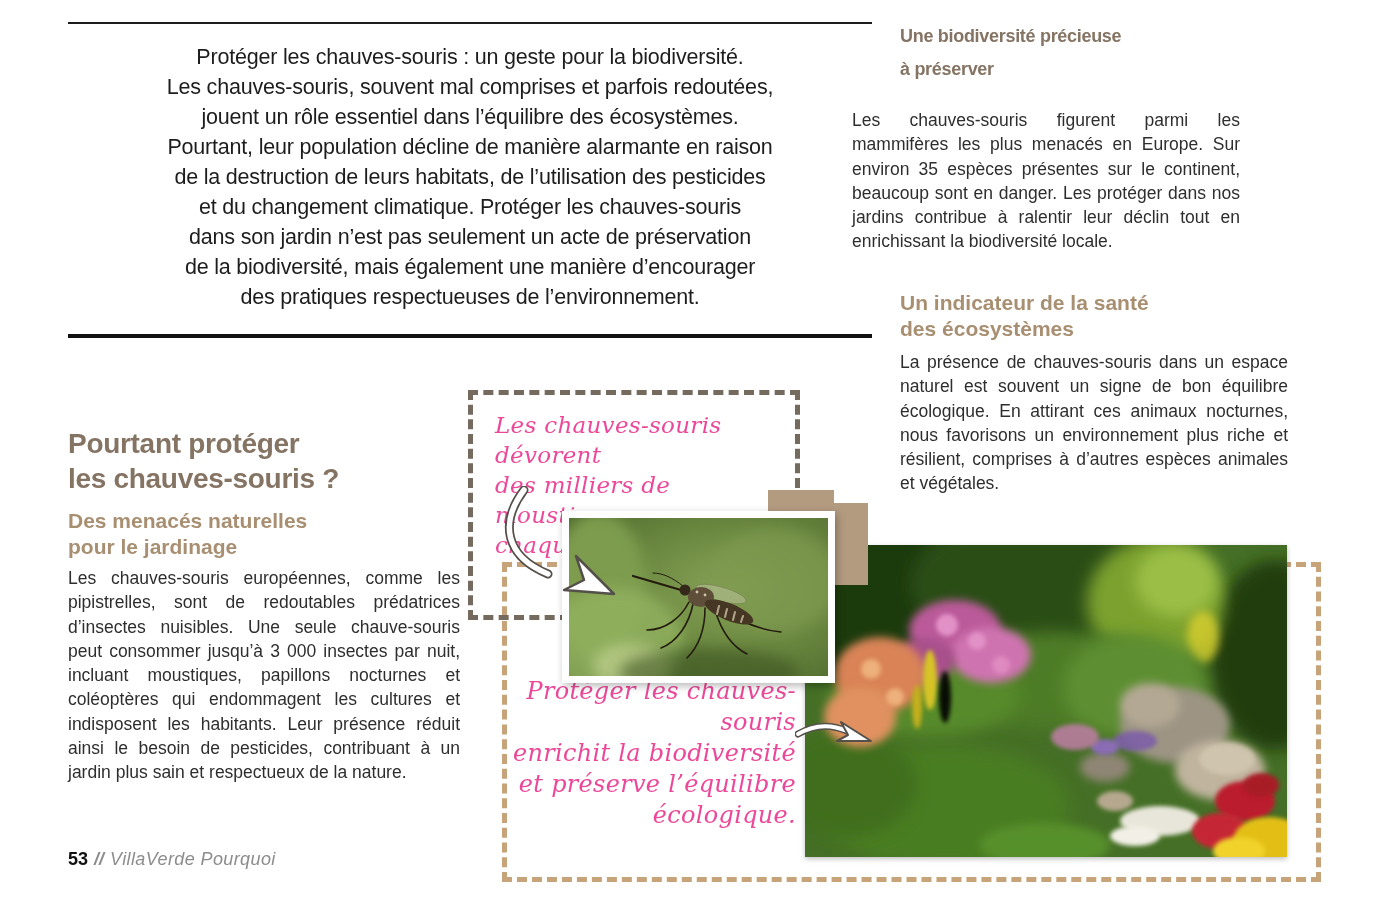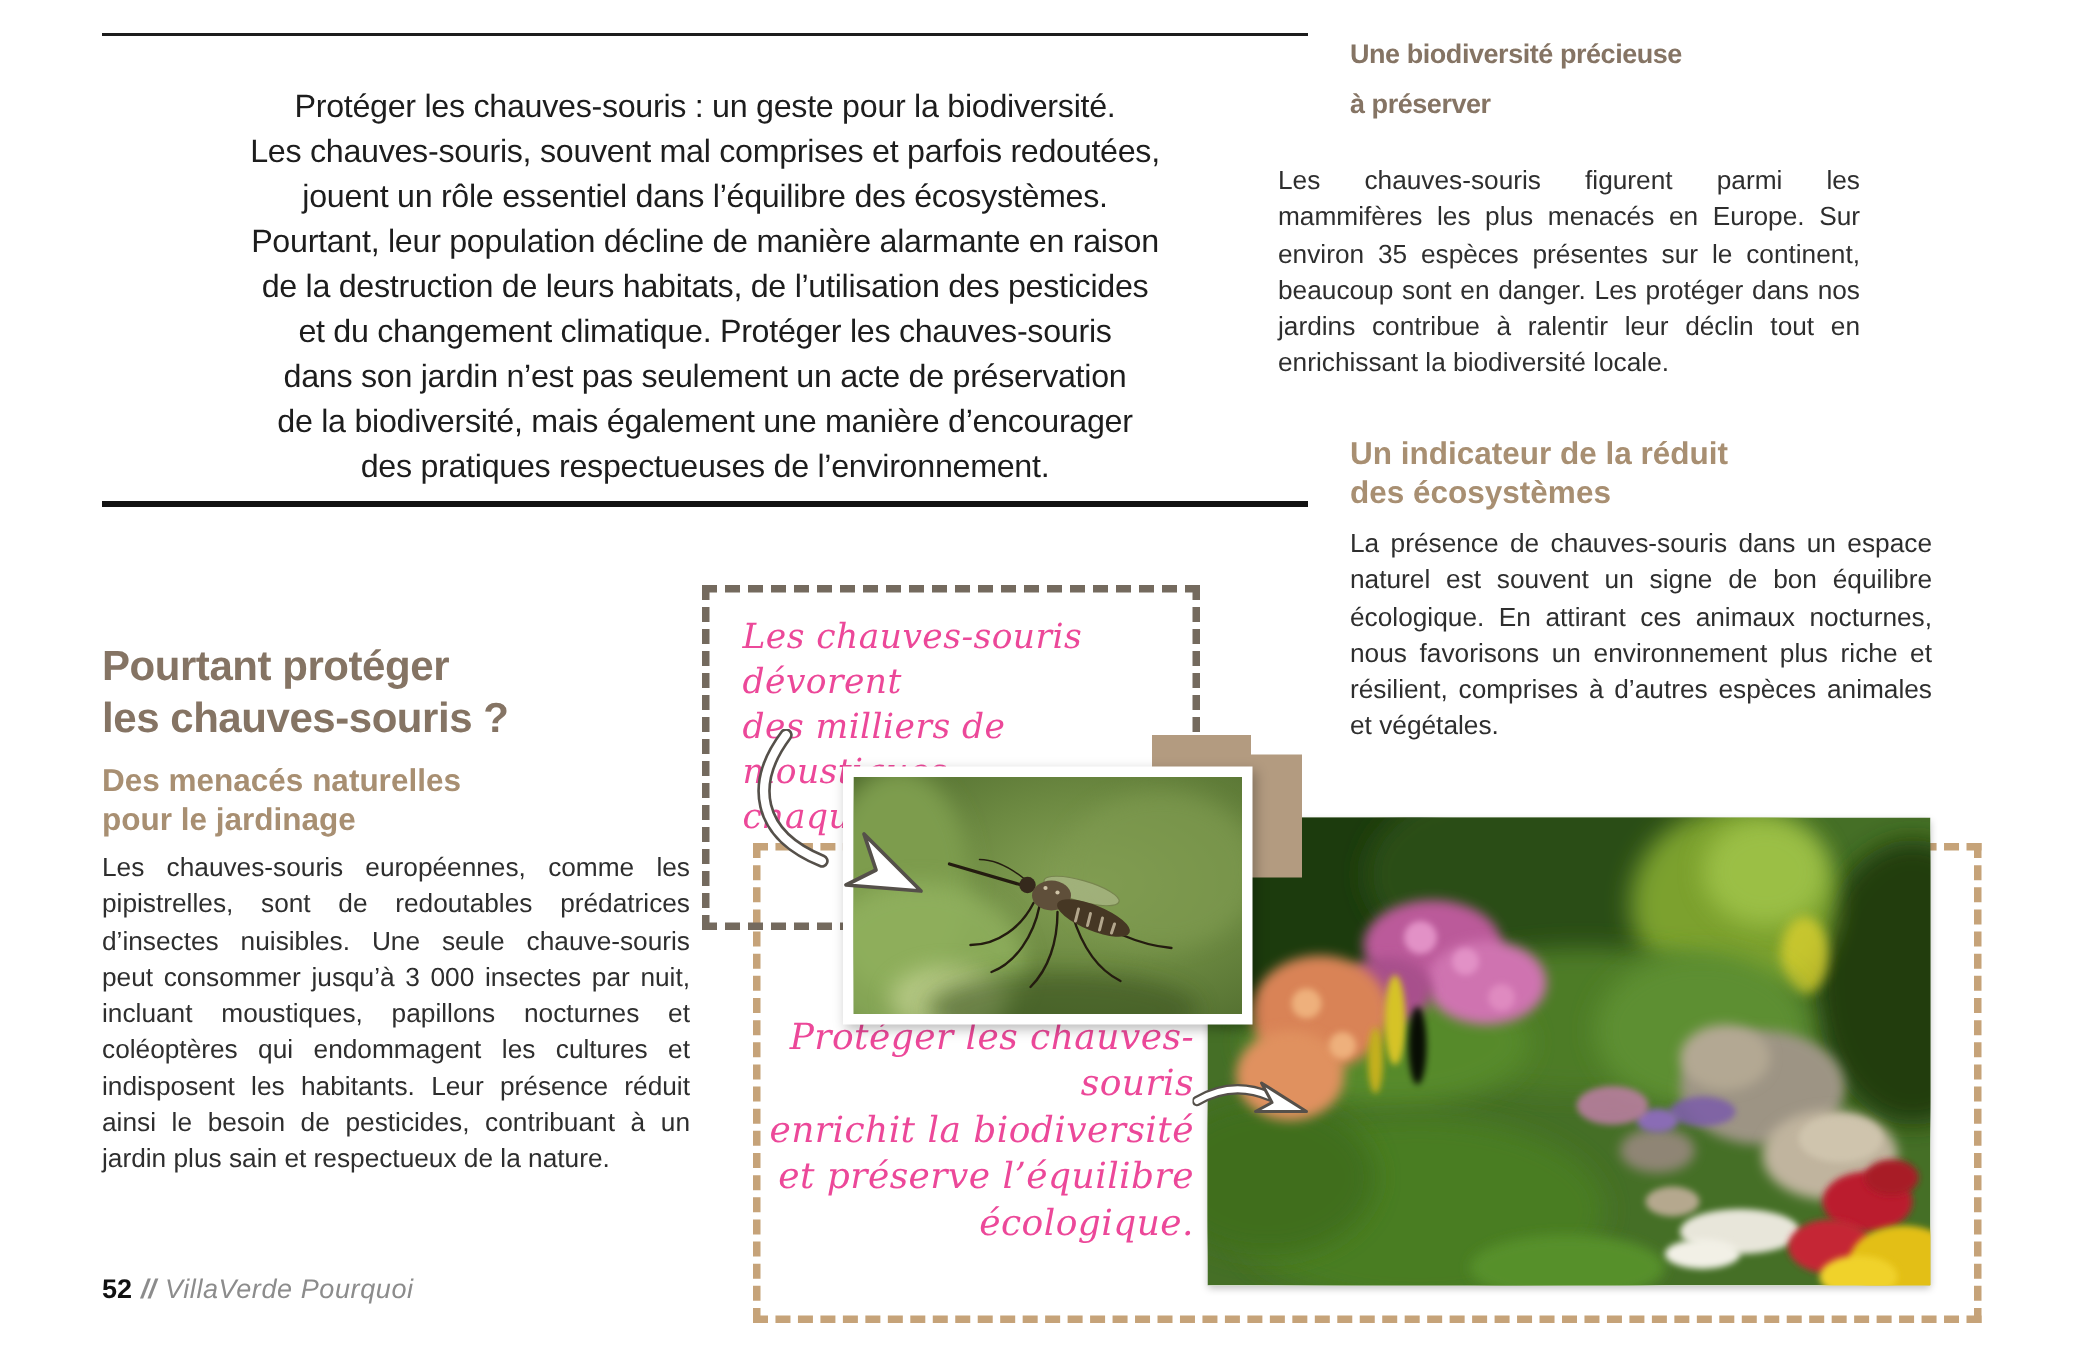--- a/index.html
+++ b/index.html
@@ -7,21 +7,21 @@
        font-family:"Liberation Sans",sans-serif;-webkit-font-smoothing:antialiased;}
   .abs{position:absolute;}
 
   
   .rule-top{left:68px;top:22px;width:804px;height:2px;background:#1c1c1c;}
   .rule-bottom{left:68px;top:334px;width:804px;height:4px;background:#121212;}
 
   
   .intro{left:80px;top:42px;width:780px;text-align:center;
          font-size:21.5px;line-height:30px;color:#1d1d1d;letter-spacing:-0.2px;
-         white-space:pre-line;margin-top:14px;}
+         white-space:pre-line;}
 
   
   .col-heading{font-weight:bold;color:#857464;white-space:pre-line;
                font-size:18px;line-height:33px;letter-spacing:-0.3px;}
   .col-subheading{font-weight:bold;color:#a88f72;white-space:pre-line;
                   font-size:21px;line-height:26px;}
   .col-body{font-size:17.5px;line-height:24.3px;color:#2e2e2e;
             text-align:justify;}
 
   .right-h1{left:900px;top:20px;width:390px;}
@@ -79,21 +79,21 @@
 Pourtant, leur population décline de manière alarmante en raison
 de la destruction de leurs habitats, de l’utilisation des pesticides
 et du changement climatique. Protéger les chauves-souris
 dans son jardin n’est pas seulement un acte de préservation
 de la biodiversité, mais également une manière d’encourager
 des pratiques respectueuses de l’environnement.</div>
 
 <div class="abs col-heading right-h1">Une biodiversité précieuse
 à préserver</div>
 <div class="abs col-body right-p1">Les chauves-souris figurent parmi les mammifères les plus menacés en Europe. Sur environ 35 espèces présentes sur le continent, beaucoup sont en danger. Les protéger dans nos jardins contribue à ralentir leur déclin tout en enrichissant la biodiversité locale.</div>
-<div class="abs col-subheading right-h2">Un indicateur de la réduit
+<div class="abs col-subheading right-h2">Un indicateur de la santé
 des écosystèmes</div>
 <div class="abs col-body right-p2">La présence de chauves-souris dans un espace naturel est souvent un signe de bon équilibre écologique. En attirant ces animaux nocturnes, nous favorisons un environnement plus riche et résilient, comprises à d’autres espèces animales et végétales.</div>
 
 <div class="abs col-heading left-h1">Pourtant protéger
 les chauves-souris ?</div>
 <div class="abs col-subheading left-h2">Des menacés naturelles
 pour le jardinage</div>
 <div class="abs col-body left-p">Les chauves-souris européennes, comme les pipistrelles, sont de redoutables prédatrices d’insectes nuisibles. Une seule chauve-souris peut consommer jusqu’à 3 000 insectes par nuit, incluant moustiques, papillons nocturnes et coléoptères qui endommagent les cultures et indisposent les habitants. Leur présence réduit ainsi le besoin de pesticides, contribuant à un jardin plus sain et respectueux de la nature.</div>
 
 <div class="abs dash-large"></div>
@@ -215,14 +215,14 @@
   <path d="M32 4 C 8 36, 12 70, 56 88" stroke="#ffffff" stroke-width="5.5" fill="none" stroke-linecap="round"></path>
   <polygon points="122,108 84,70 92,94 72,104" fill="#ffffff" stroke="#55504a" stroke-width="2.5" stroke-linejoin="round"></polygon>
 </svg>
 <svg class="abs arrow-svg arrow2" viewBox="0 0 82 42">
   <path d="M3 20 C 20 10, 36 10, 52 17" stroke="#55504a" stroke-width="7" fill="none" stroke-linecap="round"></path>
   <path d="M3 20 C 20 10, 36 10, 52 17" stroke="#ffffff" stroke-width="4" fill="none" stroke-linecap="round"></path>
   <polygon points="76,27 46,8 53,21 42,27" fill="#ffffff" stroke="#55504a" stroke-width="2" stroke-linejoin="round"></polygon>
 </svg>
 
 <div class="abs footer">
-  <span class="num">52</span><span class="sep">//</span><span class="mag">VillaVerde Pourquoi</span>
+  <span class="num">53</span><span class="sep">//</span><span class="mag">VillaVerde Pourquoi</span>
 </div>
 
 </body></html>

